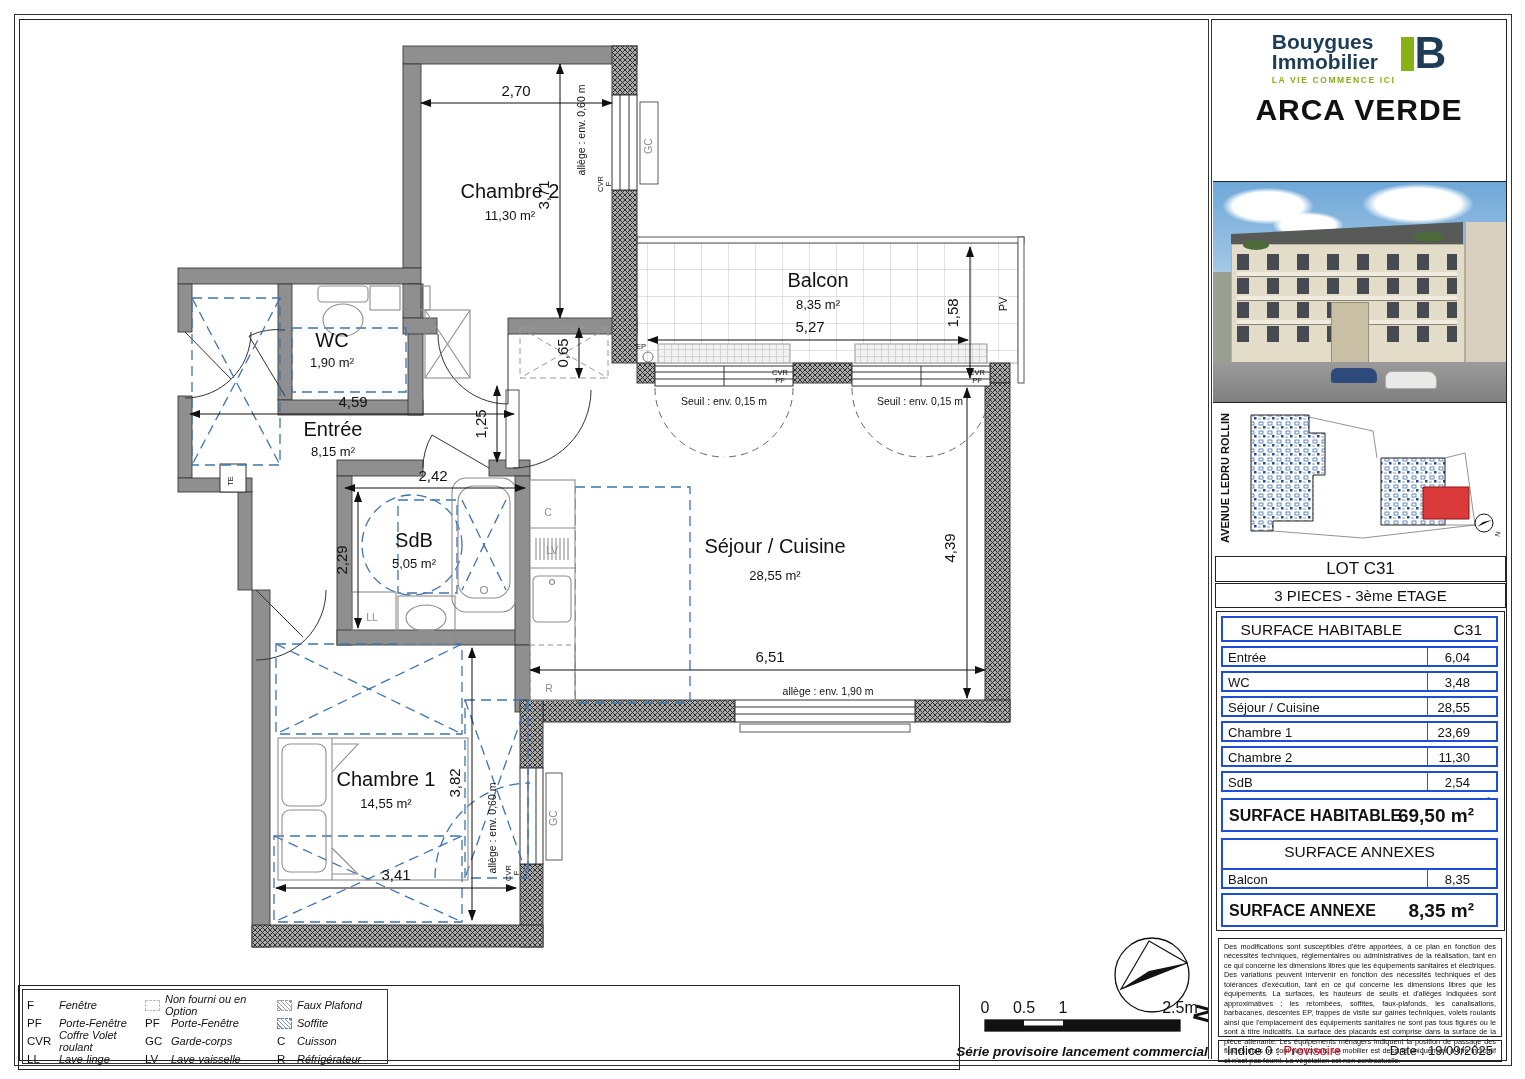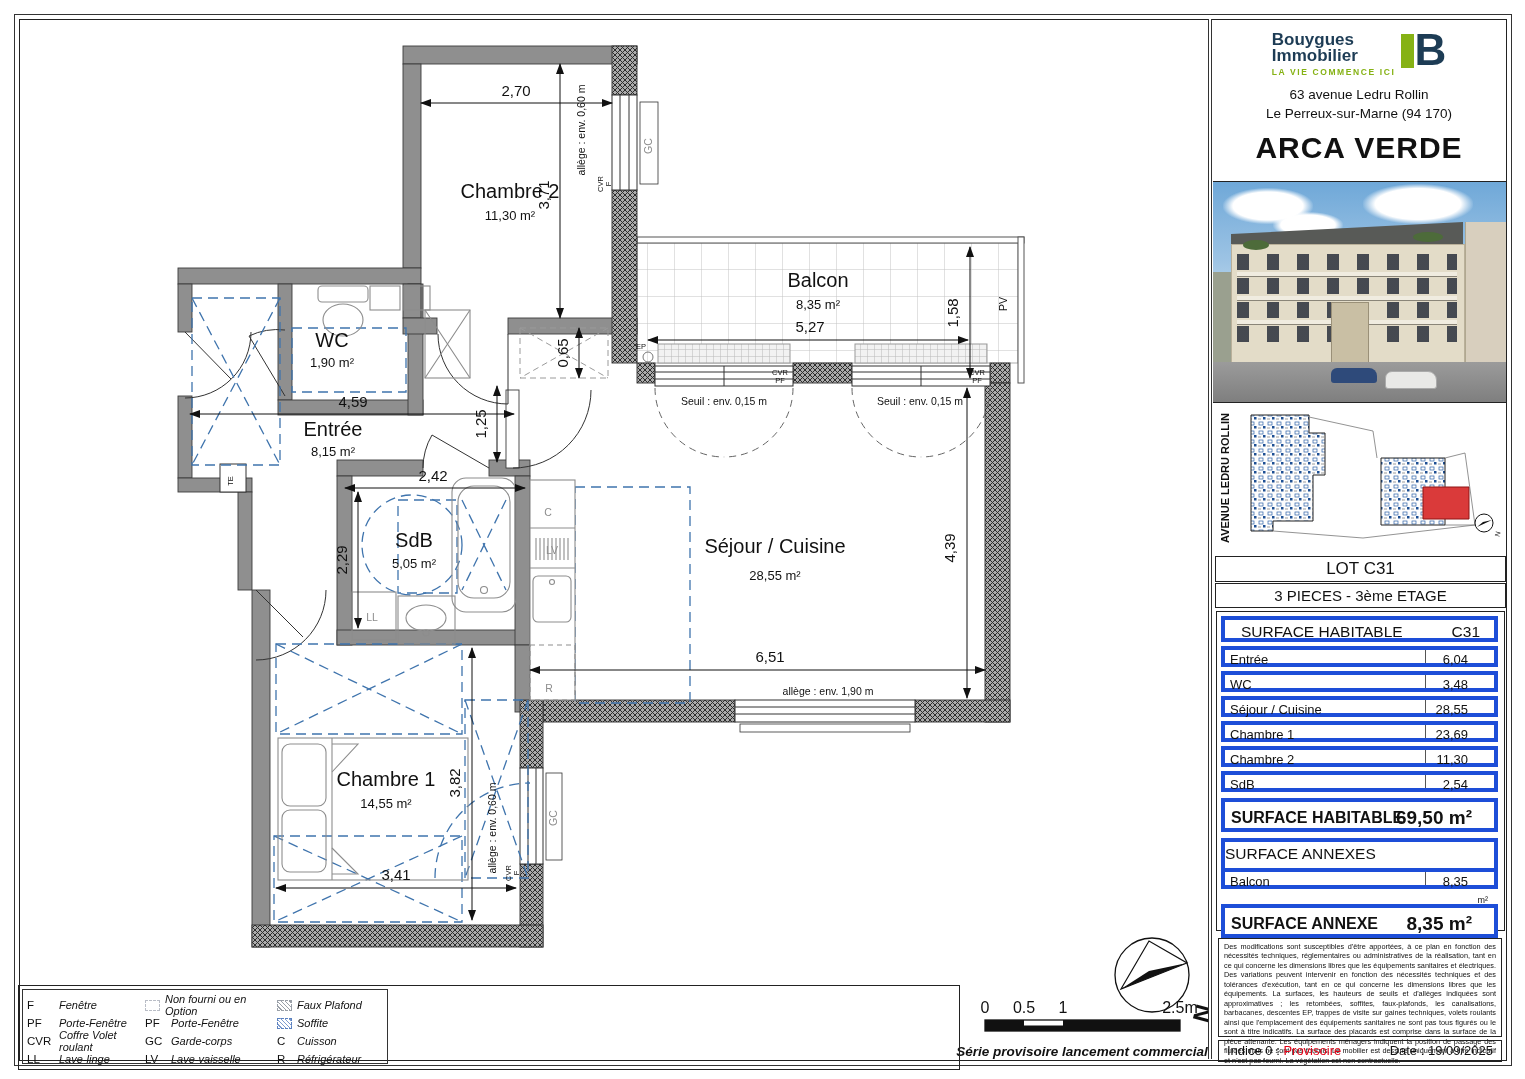--- a/index.html
+++ b/index.html
@@ -4,21 +4,21 @@
 <style>
   html,body{margin:0;padding:0;background:#fff;}
   body{width:1525px;height:1079px;position:relative;font-family:"Liberation Sans",sans-serif;color:#111;overflow:hidden;}
   .abs{position:absolute;}
   
   .frame-outer{left:14px;top:14px;width:1496px;height:1050px;border:1px solid #333;}
   .frame-inner{left:19px;top:19px;width:1486px;height:1040px;border:1.5px solid #222;}
   .vdiv{left:1208px;top:19px;width:2px;height:1040px;background:#fff;border-left:1px solid #333;border-right:1px solid #333;}
   .p-head{left:1212px;top:20px;width:294px;height:161px;text-align:center;}
   .logo-row{display:flex;justify-content:center;align-items:center;gap:6px;margin-top:12px;}
-  .logo-txt{text-align:left;color:#1d3c55;font-weight:bold;font-size:17px;line-height:0.95;}
+  .logo-txt{text-align:left;color:#1d3c55;font-weight:bold;font-size:21px;line-height:0.95;}
   .logo-tag{color:#86b215;font-weight:bold;font-size:8.5px;letter-spacing:1.6px;text-align:left;margin-top:3px;}
   .addr{font-size:13.5px;line-height:1.35;margin-top:9px;}
   .project{font-size:30px;font-weight:bold;letter-spacing:1px;margin-top:8px;text-align:center;}
   .p-sec{border-top:1.5px solid #222;}
   
   .photo{left:1213px;top:181px;width:293px;height:221px;overflow:hidden;background:linear-gradient(180deg,#6fa8d8 0%,#9cc3e4 35%,#d9e8f3 70%,#e9eef2 100%);}
   .cloud{position:absolute;background:radial-gradient(ellipse at center,#ffffff 0%,#ffffff 55%,rgba(255,255,255,0) 72%);}
   .bldg-main{position:absolute;left:18px;top:62px;width:232px;height:118px;background:#e3dcc8;border:1px solid #b9b09a;}
   .bldg-roof{position:absolute;left:18px;top:46px;width:232px;height:26px;background:#585a57;transform:skewY(-3deg);}
   .bldg-right{position:absolute;left:252px;top:40px;width:41px;height:140px;background:#d8cfbe;border-left:1px solid #b0a890;}
@@ -31,33 +31,33 @@
   .car2{position:absolute;left:172px;top:189px;width:50px;height:16px;background:#e9e9e7;border-radius:7px 9px 3px 3px;border:1px solid #aaa;}
   .shrub{position:absolute;background:#4d6b3a;border-radius:50%;}
   
   .site{left:1213px;top:402px;width:293px;height:151px;background:#fff;border-top:1.5px solid #222;}
   
   .bar{left:1215px;width:289px;background:#fff;border:1.2px solid #222;text-align:center;}
   .lot-bar{top:556px;height:24px;font-size:17px;line-height:24px;}
   .type-bar{top:583px;height:23px;font-size:15px;line-height:23px;}
   
   .tbl{left:1216px;top:611px;width:287px;height:318px;border:1.5px solid #222;background:#fff;}
-  .t-in{position:absolute;left:4px;width:277px;background:#fff;border:4px solid #1d4ed8;box-sizing:border-box;}
+  .t-in{position:absolute;left:4px;width:277px;background:#fff;border:2px solid #1d4ed8;box-sizing:border-box;}
   .t-head{top:4px;height:26px;font-size:15.5px;line-height:24px;}
   .t-head .hl{position:absolute;left:0;width:72%;text-align:center;}
   .t-head .hr{position:absolute;right:14px;}
   .srow{height:21px;font-size:13px;line-height:20px;}
   .srow .lab{position:absolute;left:5px;}
   .srow .val{position:absolute;right:26px;}
   .srow .u{position:absolute;right:6px;font-size:9px;top:18px;}
   .srow .vline{position:absolute;right:68px;top:0;bottom:0;width:1px;background:#555;}
   .t-total{height:34px;font-size:16px;font-weight:bold;line-height:32px;}
   .t-total .lab{position:absolute;left:6px;}
   .t-total .val{position:absolute;right:22px;font-size:19px;}
-  .t-annexh{height:35px;font-size:15.5px;line-height:24px;}
+  .t-annexh{height:35px;text-align:center;font-size:15.5px;line-height:24px;}
   
   .disc{left:1218px;top:938px;width:284px;height:99px;border:1.2px solid #222;box-sizing:border-box;padding:3px 5px;font-size:7.3px;line-height:1.3;text-align:justify;}
   .indice{left:1218px;top:1040px;width:284px;height:22px;border:1.2px solid #222;box-sizing:border-box;font-size:13px;line-height:20px;}
   .indice .red{color:#e30016;}
   .indice .lab{position:absolute;left:8px;}
   .indice .dat{position:absolute;right:8px;}
   
   .legend-outer{left:18px;top:985px;width:940px;height:83px;border:1.5px solid #222;}
   .legend{left:22px;top:989px;width:366px;height:75px;border:1px solid #333;box-sizing:border-box;padding:3px 4px;display:grid;grid-template-columns:118px 132px 104px;grid-template-rows:repeat(4,1fr);grid-auto-flow:column;}
   .lg-cell{display:flex;align-items:center;font-size:11.5px;}
@@ -345,24 +345,20 @@
     <div>
       <div class="logo-txt"><span>Bouygues</span><br>
       <span>Immobilier</span></div>
       <div class="logo-tag">LA VIE COMMENCE ICI</div>
     </div>
     <div style="display:flex;align-items:center;">
       <div style="width:13px;height:34px;background:#86b215;margin-top:-8px;"></div>
       <div style="font-size:44px;font-weight:bold;color:#1d3c55;line-height:40px;margin-top:-10px;">B</div>
     </div>
   </div>
-  <div class="addr">
-    <div>63 avenue Ledru Rollin</div>
-    <div>Le Perreux-sur-Marne (94 170)</div>
-  </div>
   <div class="project">ARCA VERDE</div>
 </div>
 
 <div class="abs photo p-sec">
   <div class="cloud" style="left:10px;top:6px;width:90px;height:36px;"></div>
   <div class="cloud" style="left:150px;top:2px;width:110px;height:40px;"></div>
   <div class="cloud" style="left:60px;top:30px;width:70px;height:26px;"></div>
   <div class="bldg-left"></div>
   <div class="bldg-roof"></div>
   <div class="bldg-main"></div>
@@ -453,21 +449,21 @@
     <span class="lab">SURFACE HABITABLE</span>
     <span class="val">69,50 m²</span>
   </div>
   <div class="t-in t-annexh" style="top:226px;">SURFACE ANNEXES</div>
   <div class="t-in srow" style="top:256px;">
       <span class="lab">Balcon</span>
       <span class="vline"></span>
       <span class="val">8,35</span>
       <span class="u">m²</span>
     </div>
-  <div class="t-in t-total" style="top:292px;padding-left:44px;">
+  <div class="t-in t-total" style="top:281px;padding-left:44px;">
     <span class="lab">SURFACE ANNEXE</span>
     <span class="val">8,35 m²</span>
   </div>
 </div>
 
 <div class="abs disc">Des modifications sont susceptibles d'être apportées, à ce plan en fonction des nécessités techniques, réglementaires ou administratives de la réalisation, tant en ce qui concerne les dimensions libres que les équipements sanitaires et électriques. Des variations peuvent intervenir en fonction des nécessités techniques et des tolérances d'exécution, tant en ce qui concerne les dimensions libres que les équipements. La surfaces, les hauteurs de seuils et d'allèges indiquées sont approximatives ; les retombées, soffites, faux-plafonds, les canalisations, barbacanes, descentes EP, trappes de visite sur gaines techniques, volets roulants ainsi que l'emplacement des équipements sanitaires ne sont pas tous figurés ou le sont à titre indicatifs. La surface des placards est comprise dans la surface de la pièce attenante. Les équipements ménagers indiquent la position de passage des fluides mais ne sont pas fournis. Le mobilier est dessiné uniquement à titre indicatif et n'est pas fourni. La végétation est non contractuelle.</div>
 <div class="abs indice">
   <span class="lab"><span>Indice 0 :</span> <span class="red">Provisoire</span></span>
   <span class="dat">Date : 19/09/2025</span>
 </div>

